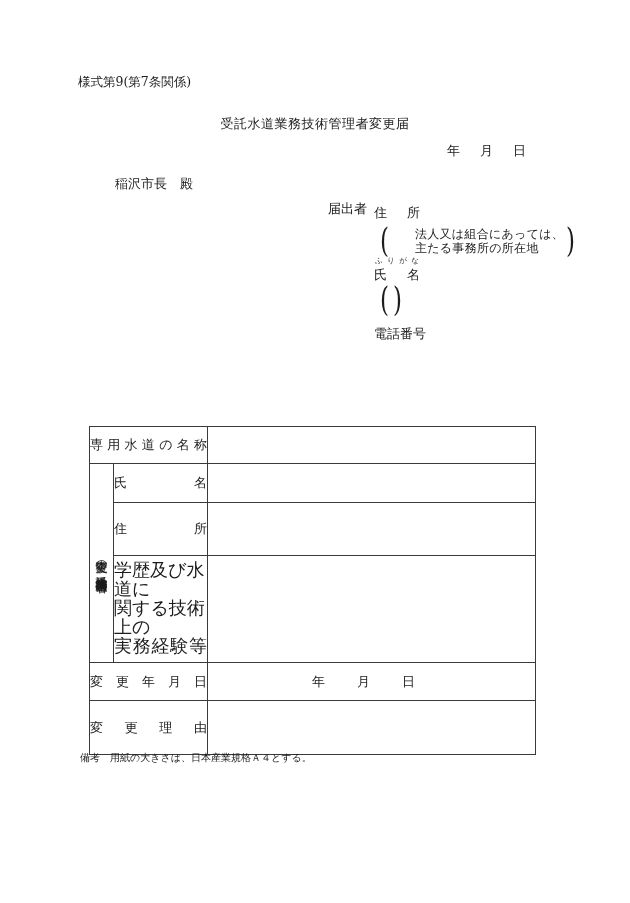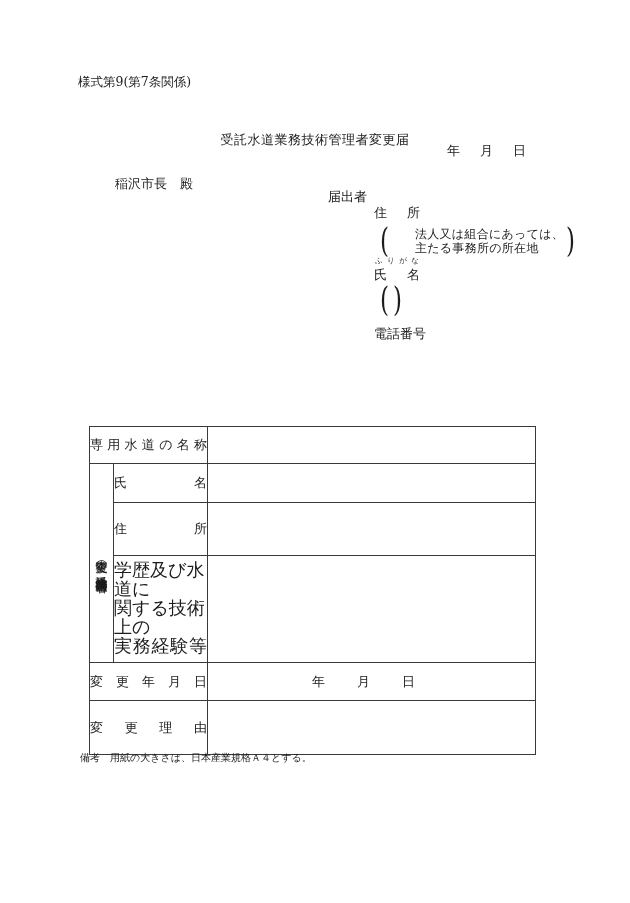--- a/index.html
+++ b/index.html
@@ -2,24 +2,24 @@
 <html><head>
 <meta charset="utf-8">
 <style>
   html,body{margin:0;padding:0;background:#ffffff;}
   .page{
     position:relative;width:630px;height:903px;background:#ffffff;overflow:hidden;
     font-family:"DejaVu Serif","Liberation Serif",serif;color:#1c1c1c;font-size:13px;
   }
   .abs{position:absolute;}
   .form-number{left:78px;top:74px;font-size:12.5px;}
-  .title{left:0;top:115px;width:630px;text-align:center;font-size:13px;letter-spacing:0.5px;margin-top:16px;}
+  .title{left:0;top:115px;width:630px;text-align:center;font-size:13px;letter-spacing:0.5px;}
   .date-line{left:447px;top:142px;display:flex;gap:20px;}
   .addressee{left:115px;top:175px;}
-  .applicant-label{left:328px;top:188px;font-family:Liberation Mono, monospace;}
+  .applicant-label{left:328px;top:200px;font-family:Liberation Mono, monospace;}
   .addr-label{left:374px;top:204px;width:46px;}
   .note1{left:378px;top:226px;}
   .note2{left:378px;top:285px;}
   .note{display:flex;align-items:center;}
   .paren{font-size:33px;line-height:30px;font-weight:400;transform:scaleX(0.7);}
   .note-lines{font-size:12px;line-height:14.5px;letter-spacing:0.3px;margin-left:24px;}
   .furigana{left:375px;top:256px;width:44px;font-size:7.5px;color:#2a2a2a;}
   .name-label{left:374px;top:266px;width:46px;}
   .phone-label{left:374px;top:325px;}
   .body-text{left:80px;top:376px;font-size:12.5px;line-height:22.5px;white-space:nowrap;}

